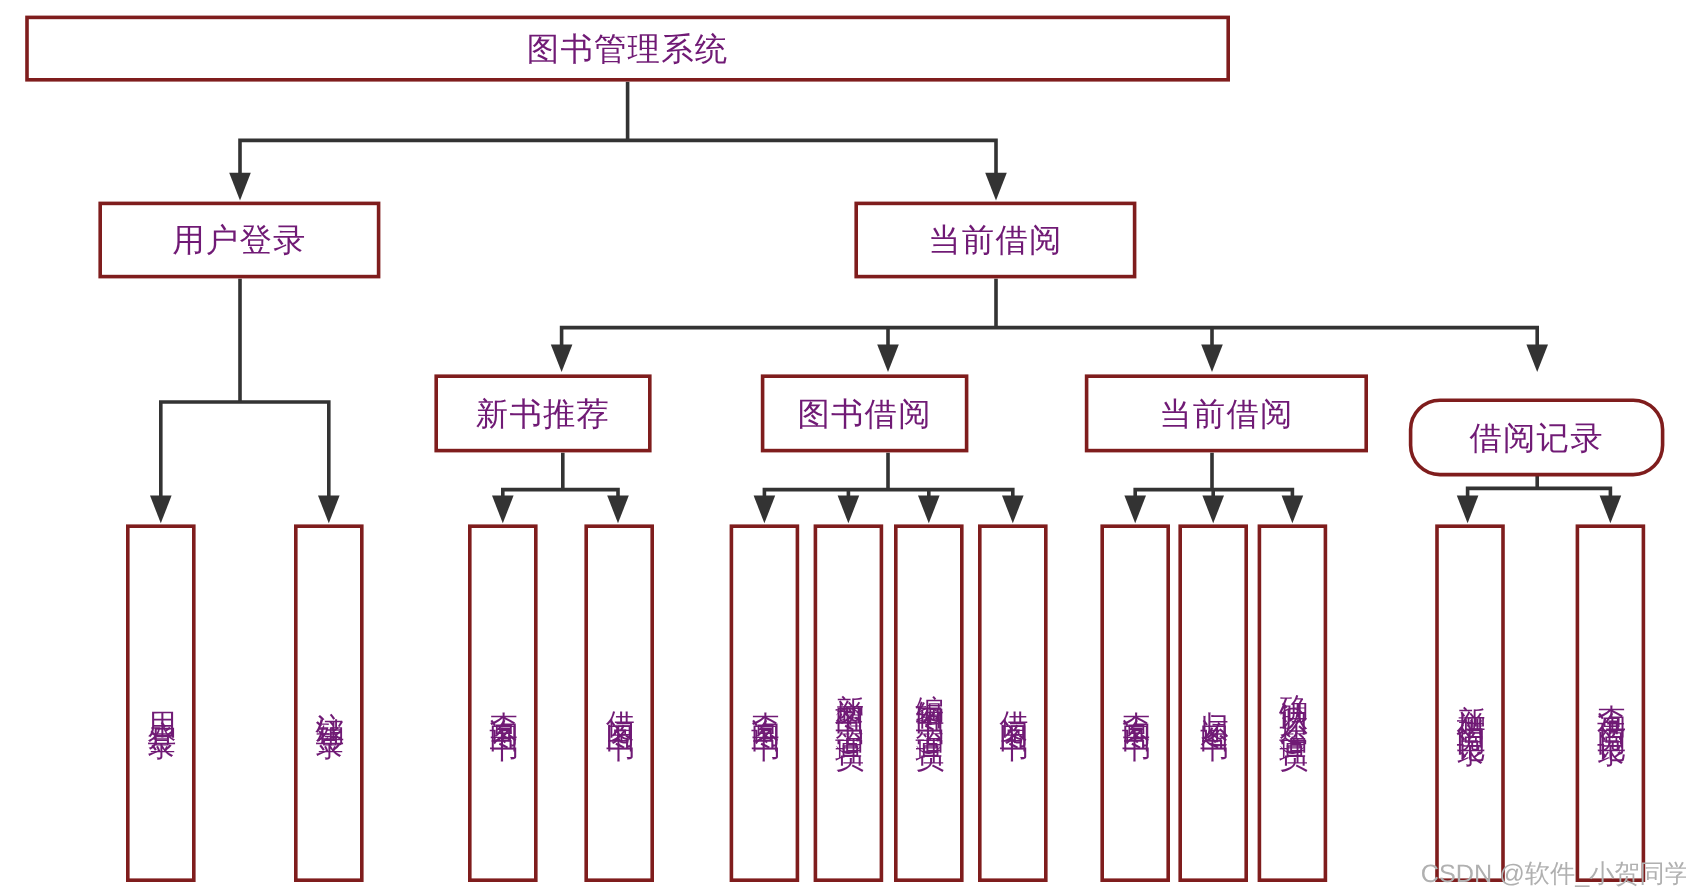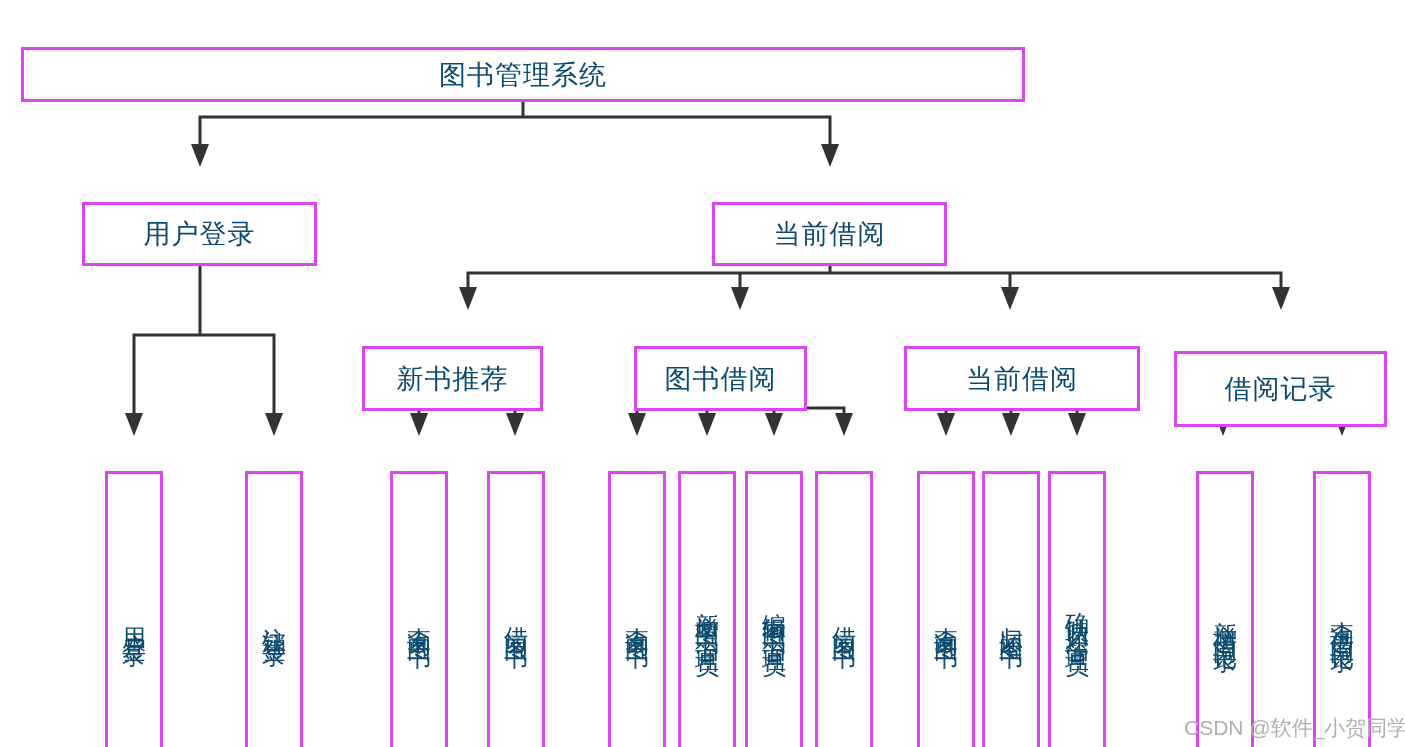--- a/index.html
+++ b/index.html
@@ -22,26 +22,25 @@
     fill: none;
   }
   .connectors polygon {
     fill: #333333;
     stroke: none;
   }
   .node {
     position: absolute;
     box-sizing: border-box;
     background: #ffffff;
-    border: 3px solid #d946ef;
+    border: 3px solid #7f1d1d;
     display: flex;
     align-items: center;
     justify-content: center;
-    color: #0c4a6e;
-    margin-top: 34px;
+    color: #701a75;
   }
   .hlabel {
     font-size: 27px;
     letter-spacing: 1px;
     white-space: nowrap;
   }
   .leaf { width: 58px; height: 298px; top: 437px; }
   .vtext {
     writing-mode: vertical-rl;
     text-orientation: mixed;
@@ -128,21 +127,21 @@
 
   <div class="node" style="left:362px; top:312px; width:181px; height:65px;">
     <span class="hlabel">新书推荐</span>
   </div>
   <div class="node" style="left:634px; top:312px; width:173px; height:65px;">
     <span class="hlabel">图书借阅</span>
   </div>
   <div class="node" style="left:904px; top:312px; width:236px; height:65px;">
     <span class="hlabel">当前借阅</span>
   </div>
-  <div class="node" style="left:1174px; top:317px; width:213px; height:76px;">
+  <div class="node" style="left:1174px; top:332px; width:213px; height:65px;border-radius:26px;">
     <span class="hlabel">借阅记录</span>
   </div>
 
   <div class="node leaf" style="left:105px;">
     <span class="vtext">用户登录</span>
   </div>
   <div class="node leaf" style="left:245px;">
     <span class="vtext">注销登录</span>
   </div>
 

